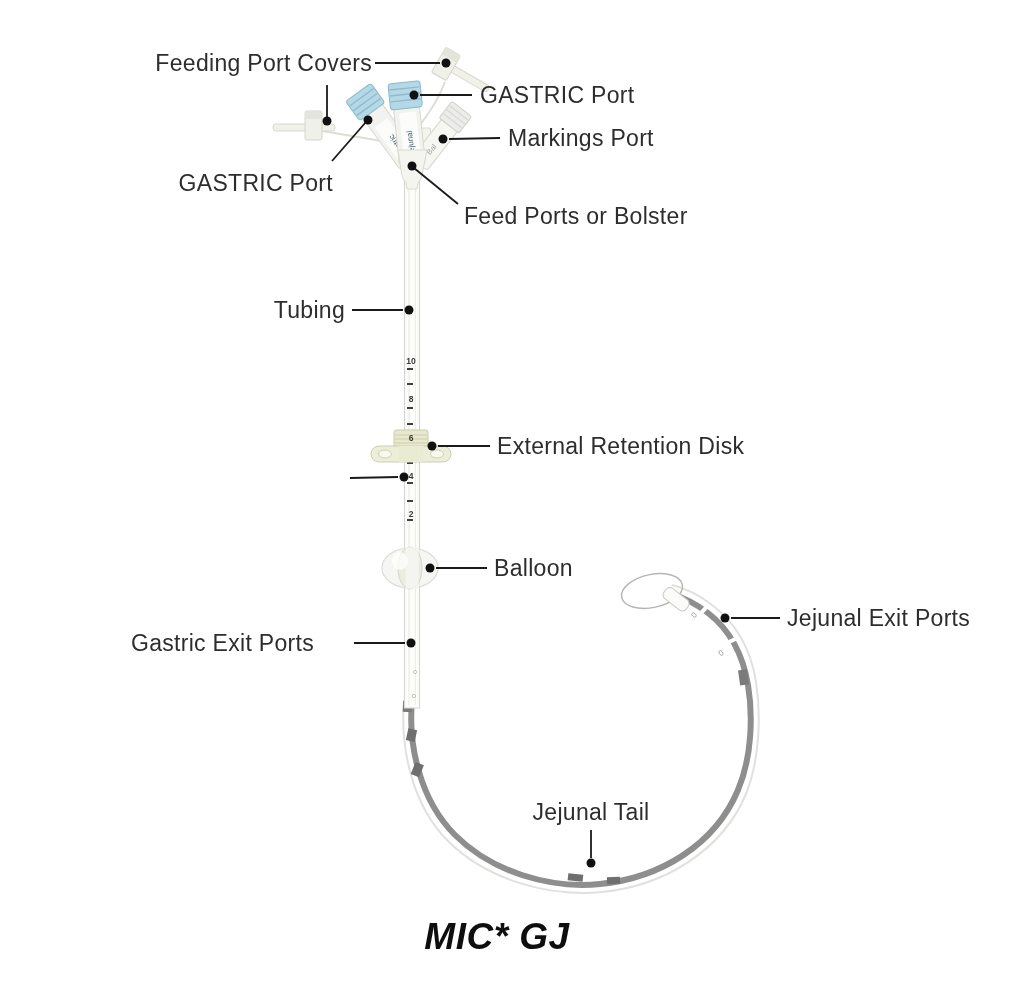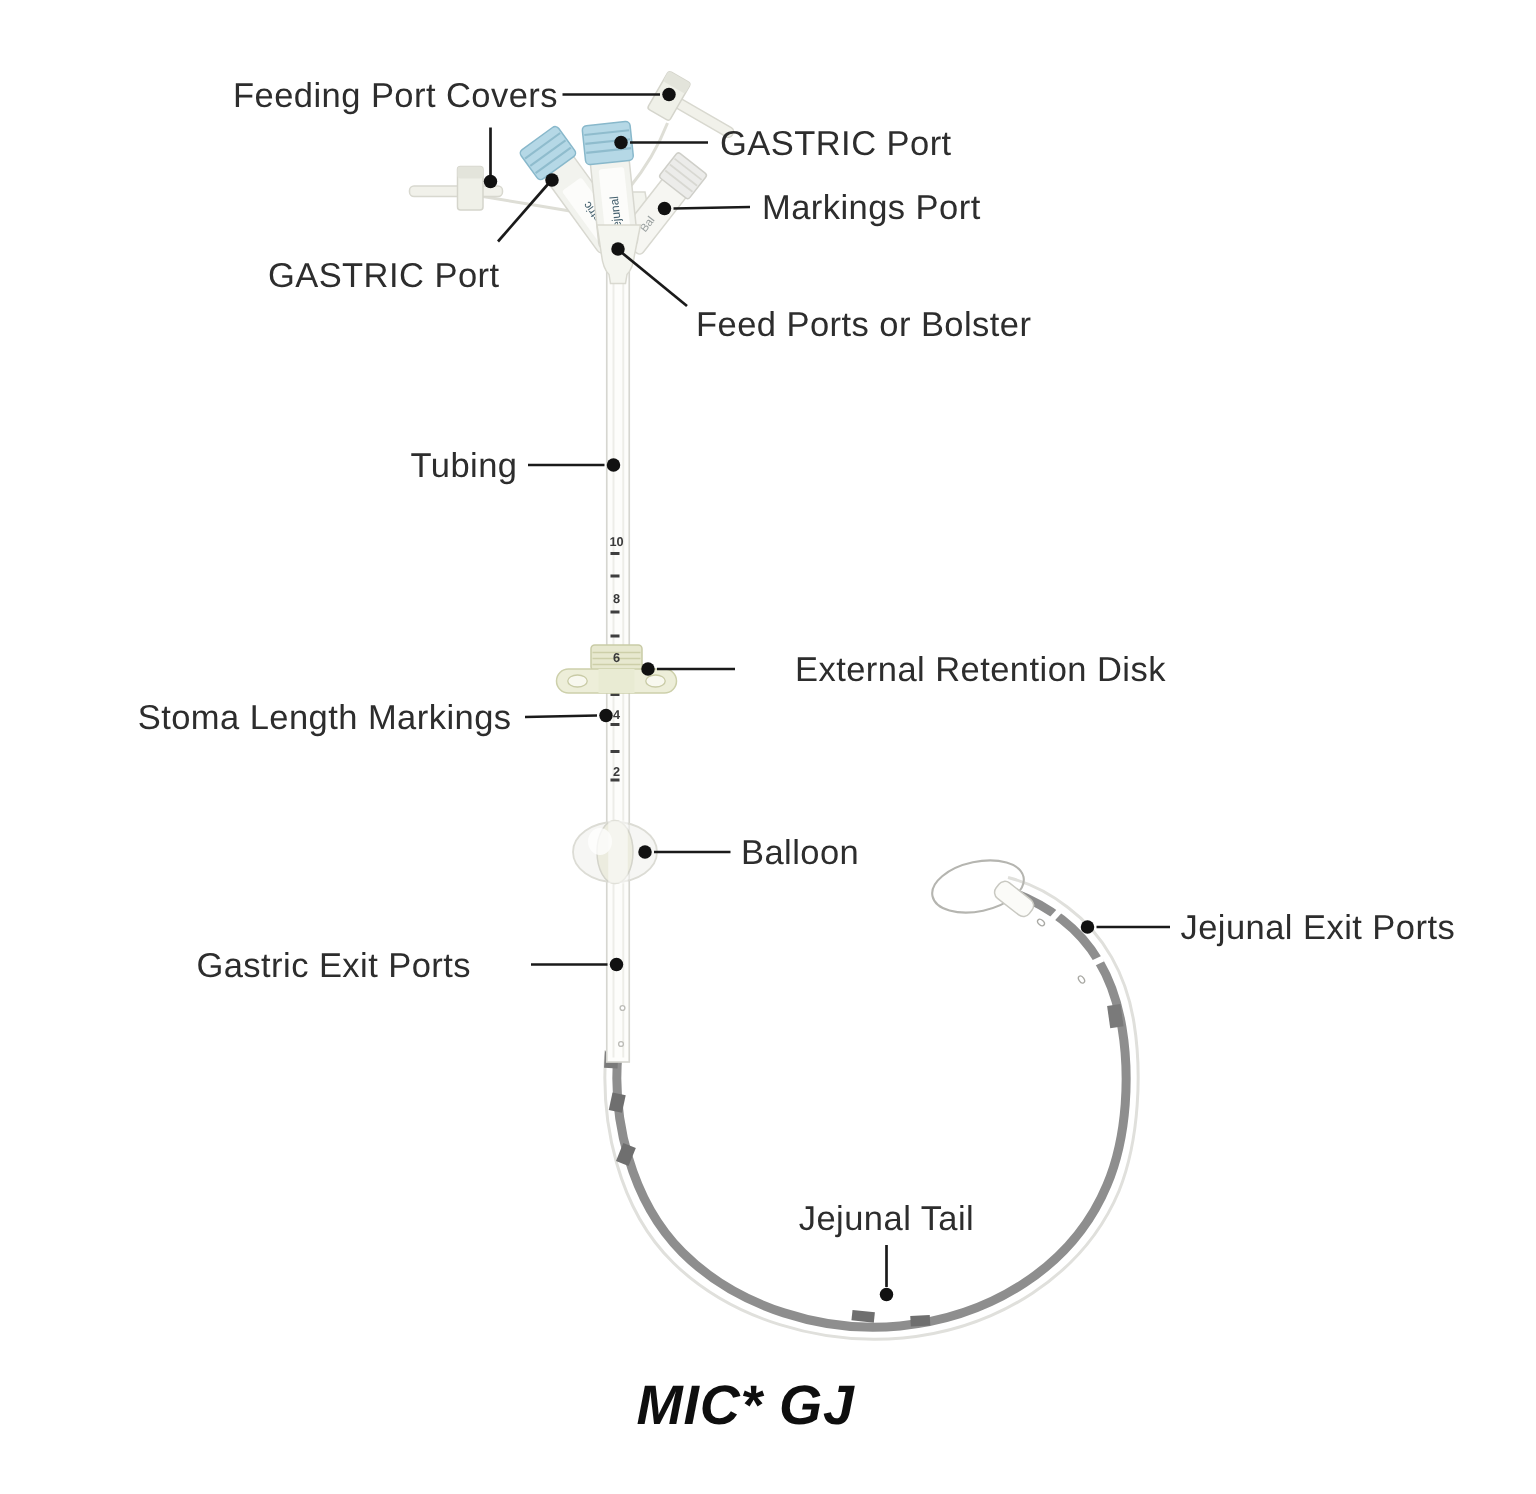--- a/index.html
+++ b/index.html
@@ -175,22 +175,21 @@
       <circle cx="591" cy="863" r="4.5"></circle>
     </g>
   </svg>
 
   <div class="label right-align" style="right:652px;top:52px;">Feeding Port Covers</div>
   <div class="label" style="left:480px;top:84px;">GASTRIC Port</div>
   <div class="label" style="left:508px;top:127px;">Markings Port</div>
   <div class="label right-align" style="right:691px;top:172px;">GASTRIC Port</div>
   <div class="label" style="left:464px;top:205px;">Feed Ports or Bolster</div>
   <div class="label right-align" style="right:679px;top:299px;">Tubing</div>
-  <div class="label" style="left:497px;top:435px;margin-left:33px;">External Retention Disk</div>
-  <div class="label right-align" style="right:683px;top:467px;">Stoma Length Markings</div>
+  <div class="label" style="left:497px;top:435px;">External Retention Disk</div>
   <div class="label" style="left:494px;top:557px;">Balloon</div>
   <div class="label right-align" style="right:710px;top:632px;">Gastric Exit Ports</div>
   <div class="label" style="left:787px;top:607px;">Jejunal Exit Ports</div>
   <div class="label" style="left:591px;top:801px;transform:translateX(-50%);">Jejunal Tail</div>
 
   <div class="title" style="left:497px;top:916px;">MIC* GJ</div>
 
 </div>
 
 </body></html>

